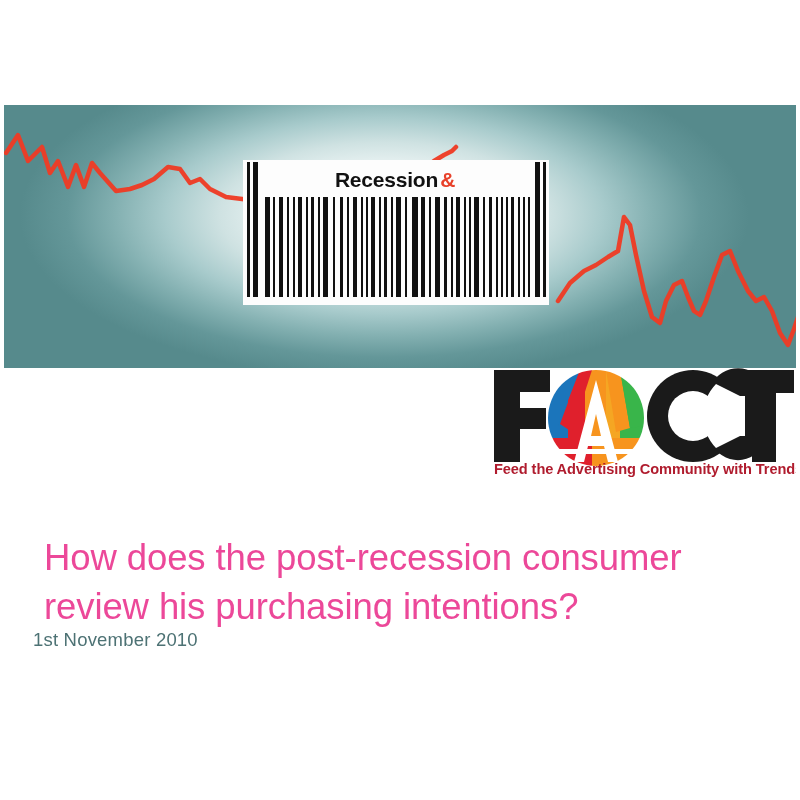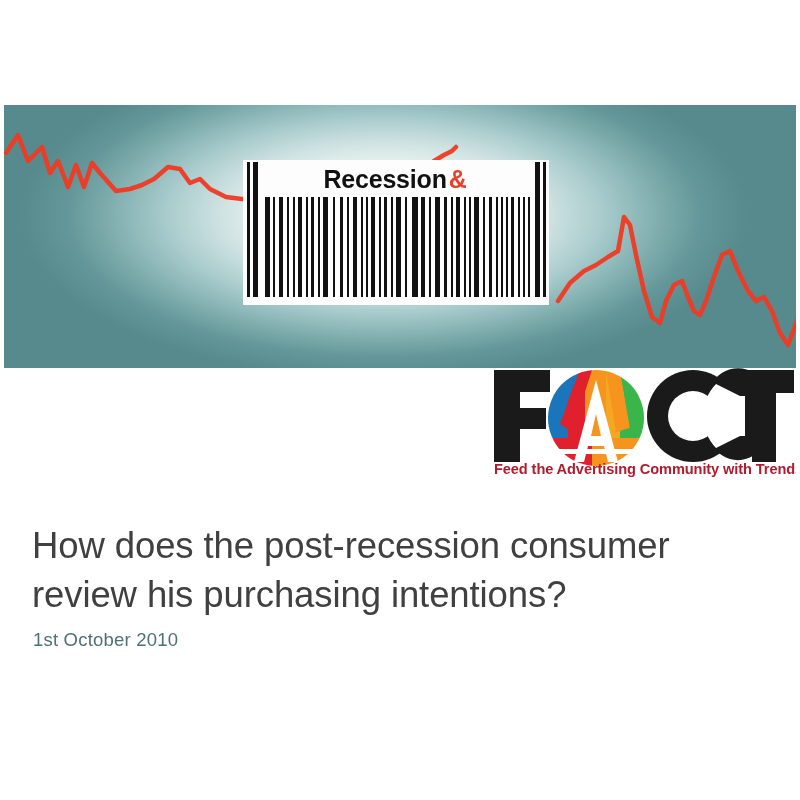--- a/index.html
+++ b/index.html
@@ -77,21 +77,21 @@
     width: 100%;
     height: 33px;
     display: flex;
     align-items: center;
     justify-content: center;
     white-space: nowrap;
   }
   .bc-title {
     font-family: "Liberation Sans", sans-serif;
     font-weight: bold;
-    font-size: 25px;
+    font-size: 21px;
     letter-spacing: -0.2px;
     color: #111111;
     line-height: 1;
   }
   .bc-title.amp {
     color: #e8412a;
     padding: 0 2px;
   }
   #barcode-bars-svg {
     position: absolute;
@@ -121,23 +121,23 @@
     position: absolute;
     left: 32px;
     top: 521px;
     width: 730px;
   }
   #slide-title {
     font-family: "Liberation Sans", sans-serif;
     font-size: 36.5px;
     font-weight: normal;
     line-height: 49px;
-    color: #404040;
+    color: #ec4899;
     letter-spacing: -0.1px;
-    margin: 0;
+    margin: 12px;
     white-space: pre-line;
   }
   #slide-date {
     position: absolute;
     left: 33px;
     top: 629px;
     font-family: "Liberation Sans", sans-serif;
     font-size: 18.5px;
     font-weight: normal;
     color: #4d7274;
@@ -278,15 +278,15 @@
       </g>
 
       <text x="6" y="108" font-family="Liberation Sans, sans-serif" font-size="14.6" font-weight="600" fill="#b01c2e" letter-spacing="-0.1">Feed the Advertising Community with Trends</text>
     </svg>
   </div>
 
   <div id="title-block">
     <h1 id="slide-title">How does the post-recession consumer review his purchasing intentions?</h1>
   </div>
 
-  <p id="slide-date">1st October 2010</p>
+  <p id="slide-date">1st November 2010</p>
 
 </div>
 
 </body></html>

